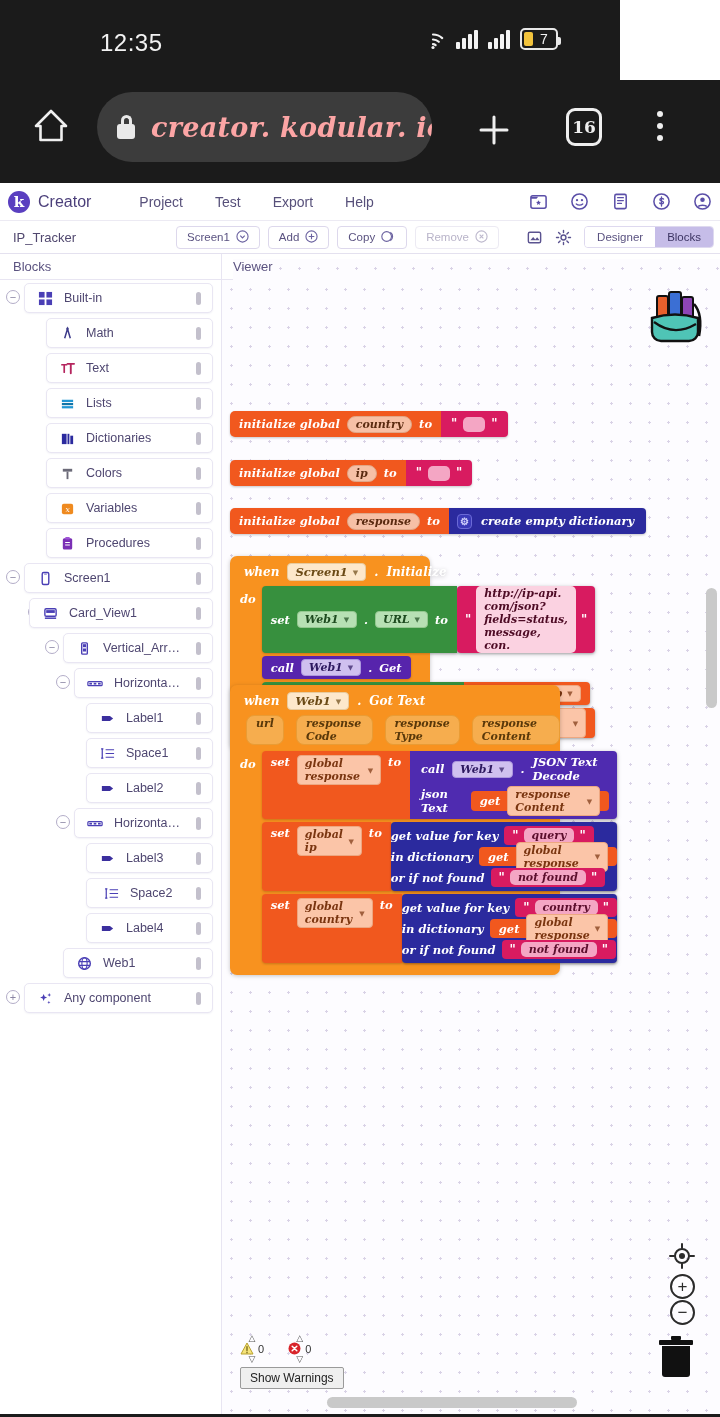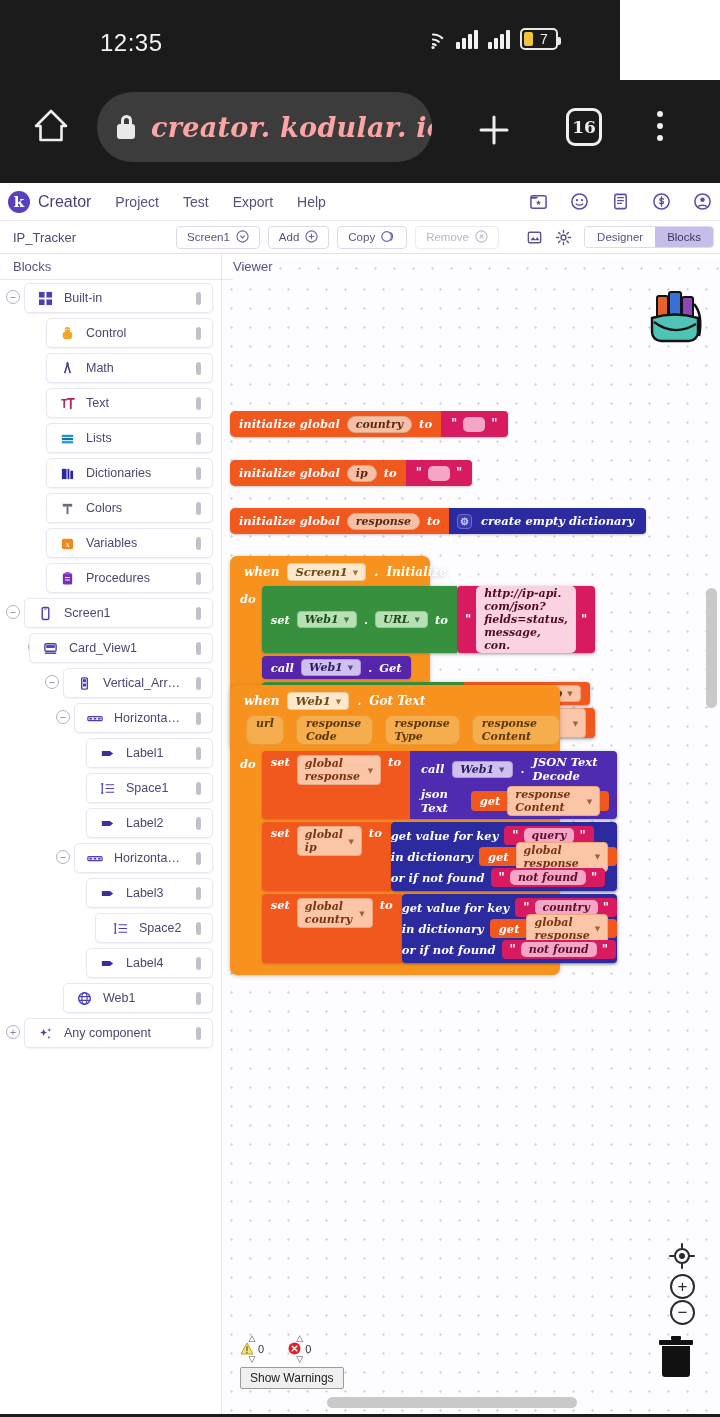--- a/index.html
+++ b/index.html
@@ -82,21 +82,21 @@
     display: flex; align-items: center;
   }
   .brand { display: flex; align-items: center; gap: 8px; margin-left: 8px; }
   .brand-logo {
     width: 22px; height: 22px; border-radius: 50%;
     background: #5a3fc0; color: #fff; font-size: 15px; font-weight: bold;
     display: flex; align-items: center; justify-content: center;
     font-family: "DejaVu Serif", serif;
   }
   .brand-name { color: #4b3f7a; font-size: 16px; }
-  .menu { display: flex; align-items: flex-end; gap: 24px; margin-left: 24px; }
+  .menu { display: flex; align-items: flex-end; gap: 32px; margin-left: 48px; }
   .menu span { color: #57507a; font-size: 14px; cursor: pointer; }
   .hdr-icons { position: absolute; right: 8px; display: flex; align-items: center; gap: 22px; }
   .hdr-icons .hi { width: 19px; height: 19px; color: #5b4fa8; }
 
   
   .toolbar {
     position: absolute; top: 221px; left: 0; width: 720px; height: 33px;
     background: #fff; border-bottom: 1px solid #e4e1ef;
     display: flex; align-items: center;
   }
@@ -488,36 +488,20 @@
           <span class="tlabel">Built-in</span>
           <span class="grip">
             <i></i>
           </span>
         </div>
       </div>
       <div class="trow">
         <div class="tcard" style="left: 46px;">
           <span class="ticon">
             <svg viewBox="0 0 16 16" width="15" height="15">
-              <rect x="3" y="6" width="10" height="8" rx="3" fill="#f0a52c"></rect>
-              <circle cx="8" cy="4" r="3" fill="#f0a52c"></circle>
-              <circle cx="6.6" cy="3.6" r=".7" fill="#fff"></circle>
-              <circle cx="9.4" cy="3.6" r=".7" fill="#fff"></circle>
-            </svg>
-          </span>
-          <span class="tlabel">Control</span>
-          <span class="grip">
-            <i></i>
-          </span>
-        </div>
-      </div>
-      <div class="trow">
-        <div class="tcard" style="left: 46px;">
-          <span class="ticon">
-            <svg viewBox="0 0 16 16" width="15" height="15">
               <path d="M5 13 L8 3 L11 13" fill="none" stroke="#3c3a8a" stroke-width="1.6"></path>
               <circle cx="8" cy="3" r="1.3" fill="#3c3a8a"></circle>
             </svg>
           </span>
           <span class="tlabel">Math</span>
           <span class="grip">
             <i></i>
           </span>
         </div>
       </div>
@@ -737,21 +721,21 @@
               <path d="M2 5.4h8.6L14 8l-3.4 2.6H2z" fill="#3b2f9e"></path>
             </svg>
           </span>
           <span class="tlabel">Label3</span>
           <span class="grip">
             <i></i>
           </span>
         </div>
       </div>
       <div class="trow">
-        <div class="tcard" style="left: 95px; padding-left: 16px;">
+        <div class="tcard" style="left: 86px; padding-left: 16px;">
           <span class="ticon">
             <svg viewBox="0 0 16 16" width="15" height="15">
               <path d="M2.4 3v10" stroke="#4a3fb5" stroke-width="1.3"></path>
               <path d="M1.2 3h2.4M1.2 13h2.4" stroke="#4a3fb5" stroke-width="1.3"></path>
               <path d="M6 4h9M6 8h9M6 12h9" stroke="#4a3fb5" stroke-width="1.3"></path>
             </svg>
           </span>
           <span class="tlabel">Space2</span>
           <span class="grip">
             <i></i>

